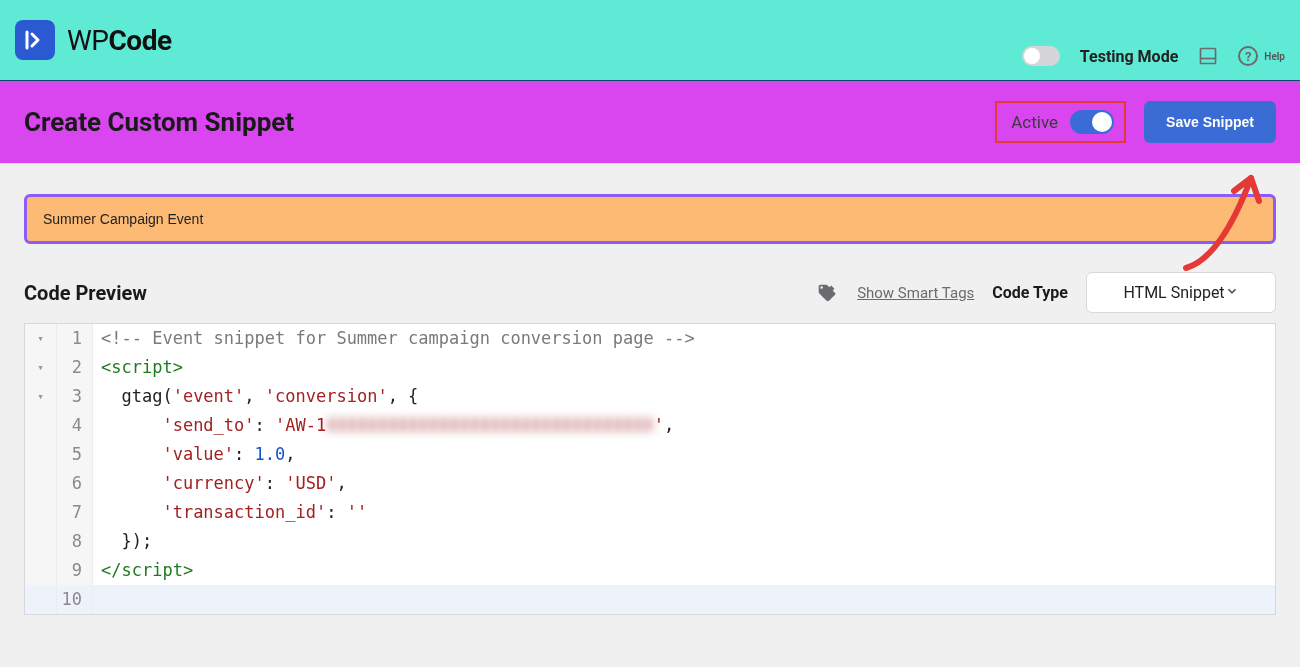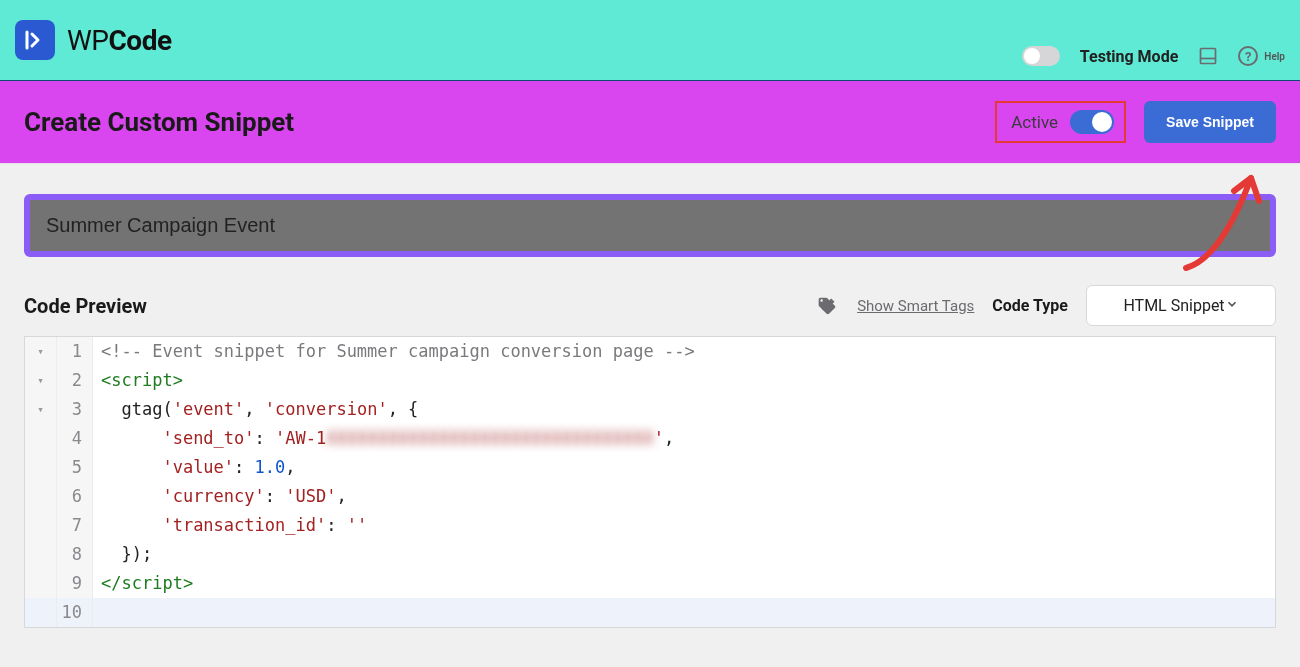--- a/index.html
+++ b/index.html
@@ -117,25 +117,25 @@
     right: -10px;
     top: 42px;
   }
 
   
   .content { padding: 30px 24px; }
 
   .title-input {
     width: 100%;
     padding: 14px 16px;
-    font-size: 20px;
+    font-size: 14px;
     color: #222;
-    border: 6px solid #8b5cf6;
+    border: 3px solid #8b5cf6;
     border-radius: 6px;
-    background: #737373;
+    background: #fdba74;
   }
 
   .preview-header {
     display: flex;
     align-items: center;
     justify-content: space-between;
     margin-top: 28px;
     margin-bottom: 10px;
   }
   .preview-title { font-size: 20px; font-weight: 700; color: #1a1a1a; }

